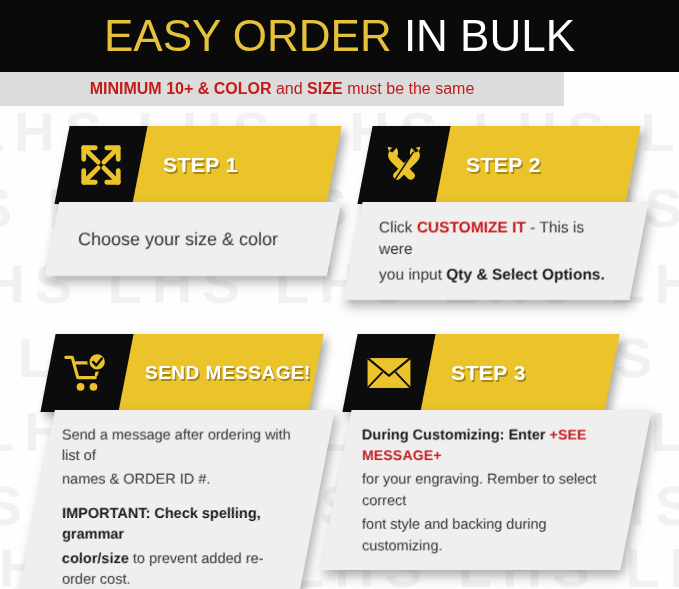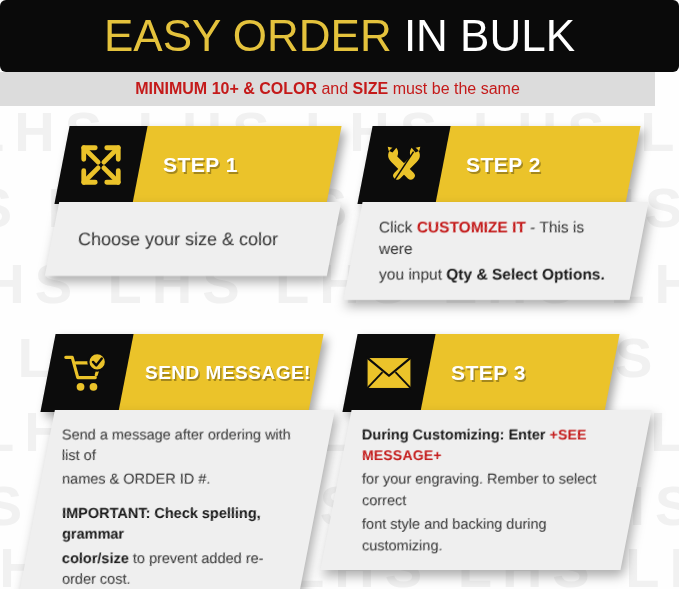--- a/index.html
+++ b/index.html
@@ -31,35 +31,34 @@
     line-height:1;
   }
 
   
   .header-bar {
     position:absolute; top:0; left:0;
     width:679px; height:72px;
     background:#0a0a0a;
     display:flex; align-items:center; justify-content:center;
     z-index:5;
-    border-radius:6px;
   }
   .header-title {
     font-size:44px;
     font-weight:400;
     letter-spacing:0px;
     white-space:nowrap;
     font-family:"Liberation Sans", sans-serif;
   }
   .header-title .gold { color:#E4C23C; }
   .header-title .white { color:#ffffff; }
 
   .subhead-bar {
     position:absolute; top:72px; left:0;
-    width:655px; height:34px;
+    width:564px; height:34px;
     background:#dcdcdc;
     display:flex; align-items:center; justify-content:center;
     z-index:5;
   }
   .subhead-text {
     font-size:16px;
     color:#C41A1A;
     font-weight:700;
     white-space:nowrap;
     font-family:"Liberation Sans", sans-serif;

